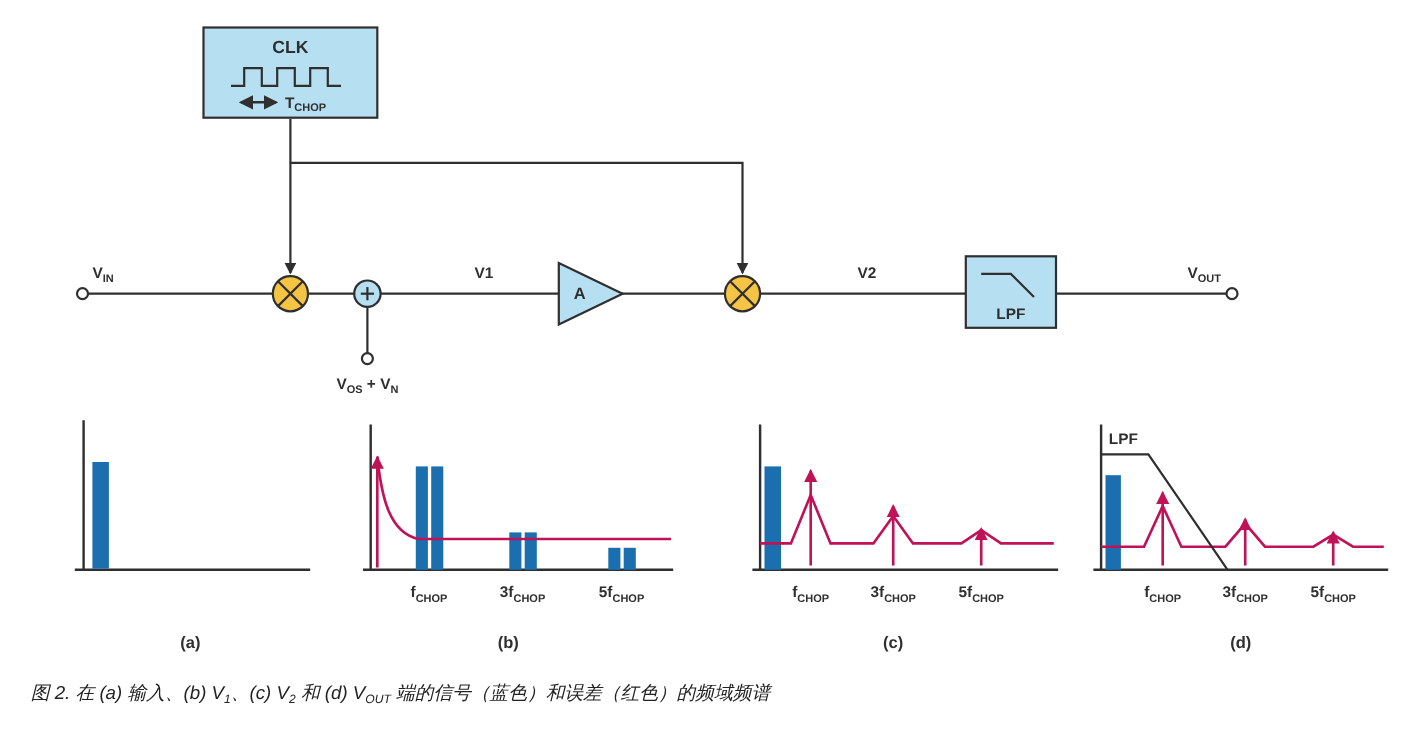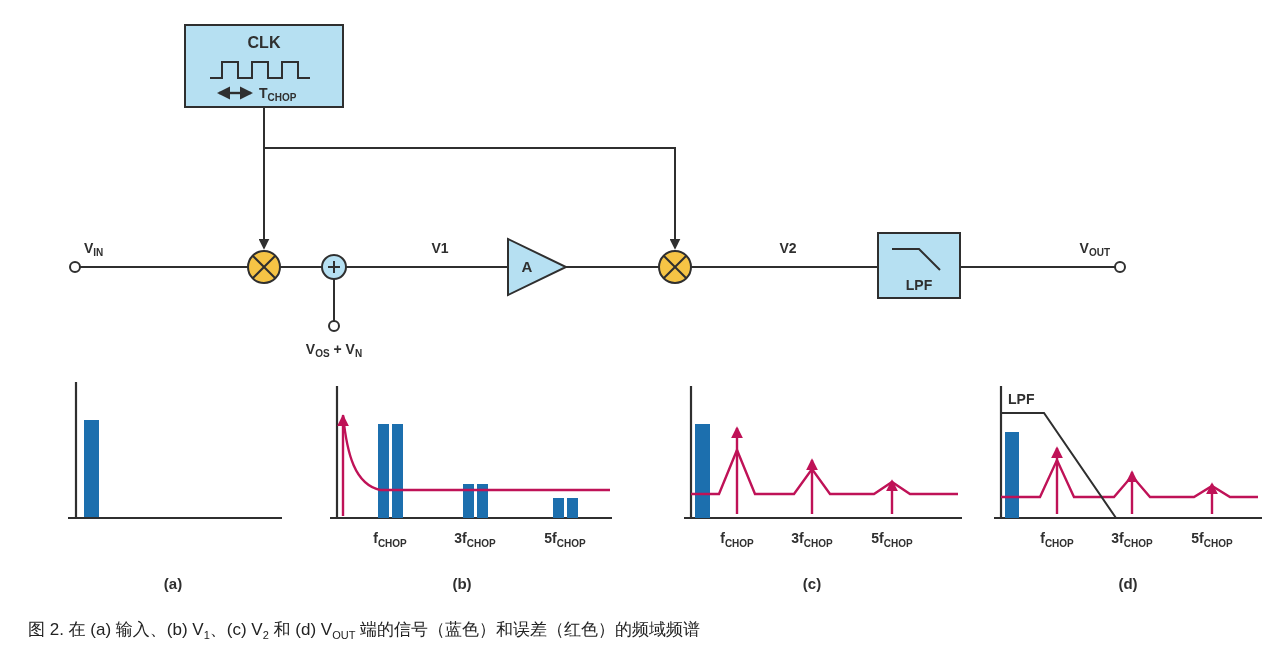--- a/index.html
+++ b/index.html
@@ -13,21 +13,21 @@
   .wire2{stroke:#2f2f2f;stroke-width:2.4;fill:none;}
   .axis{stroke:#2f2f2f;stroke-width:2.2;fill:none;}
   .bar{fill:#1c6fae;}
   .redline{stroke:#bf1257;stroke-width:2.4;fill:none;}
   .lpfline{stroke:#2f2f2f;stroke-width:2;fill:none;}
   .lbl{font-size:14px;font-weight:bold;}
   .sub{font-size:10px;font-weight:bold;}
   .clk-title{font-size:16px;font-weight:bold;}
   .tick{font-size:14px;font-weight:bold;}
   .panel-lbl{font-size:15px;font-weight:bold;}
-  .caption{position:absolute;left:28px;top:618px;font-size:17px;color:#222;}
+  .caption{position:absolute;left:28px;top:618px;font-size:17px;font-style:italic;color:#222;}
   .caption sub{font-size:11px;}
 </style>
 </head>
 <body>
 
 <div class="page">
 <svg width="1282" height="666" viewBox="0 0 1282 666">
   <defs>
     <marker id="ah-dark" viewBox="0 0 10 10" refX="8.5" refY="5" markerWidth="5.5" markerHeight="5.5" orient="auto-start-reverse">
       <path d="M0,0 L10,5 L0,10 Z" fill="#2f2f2f"></path>

